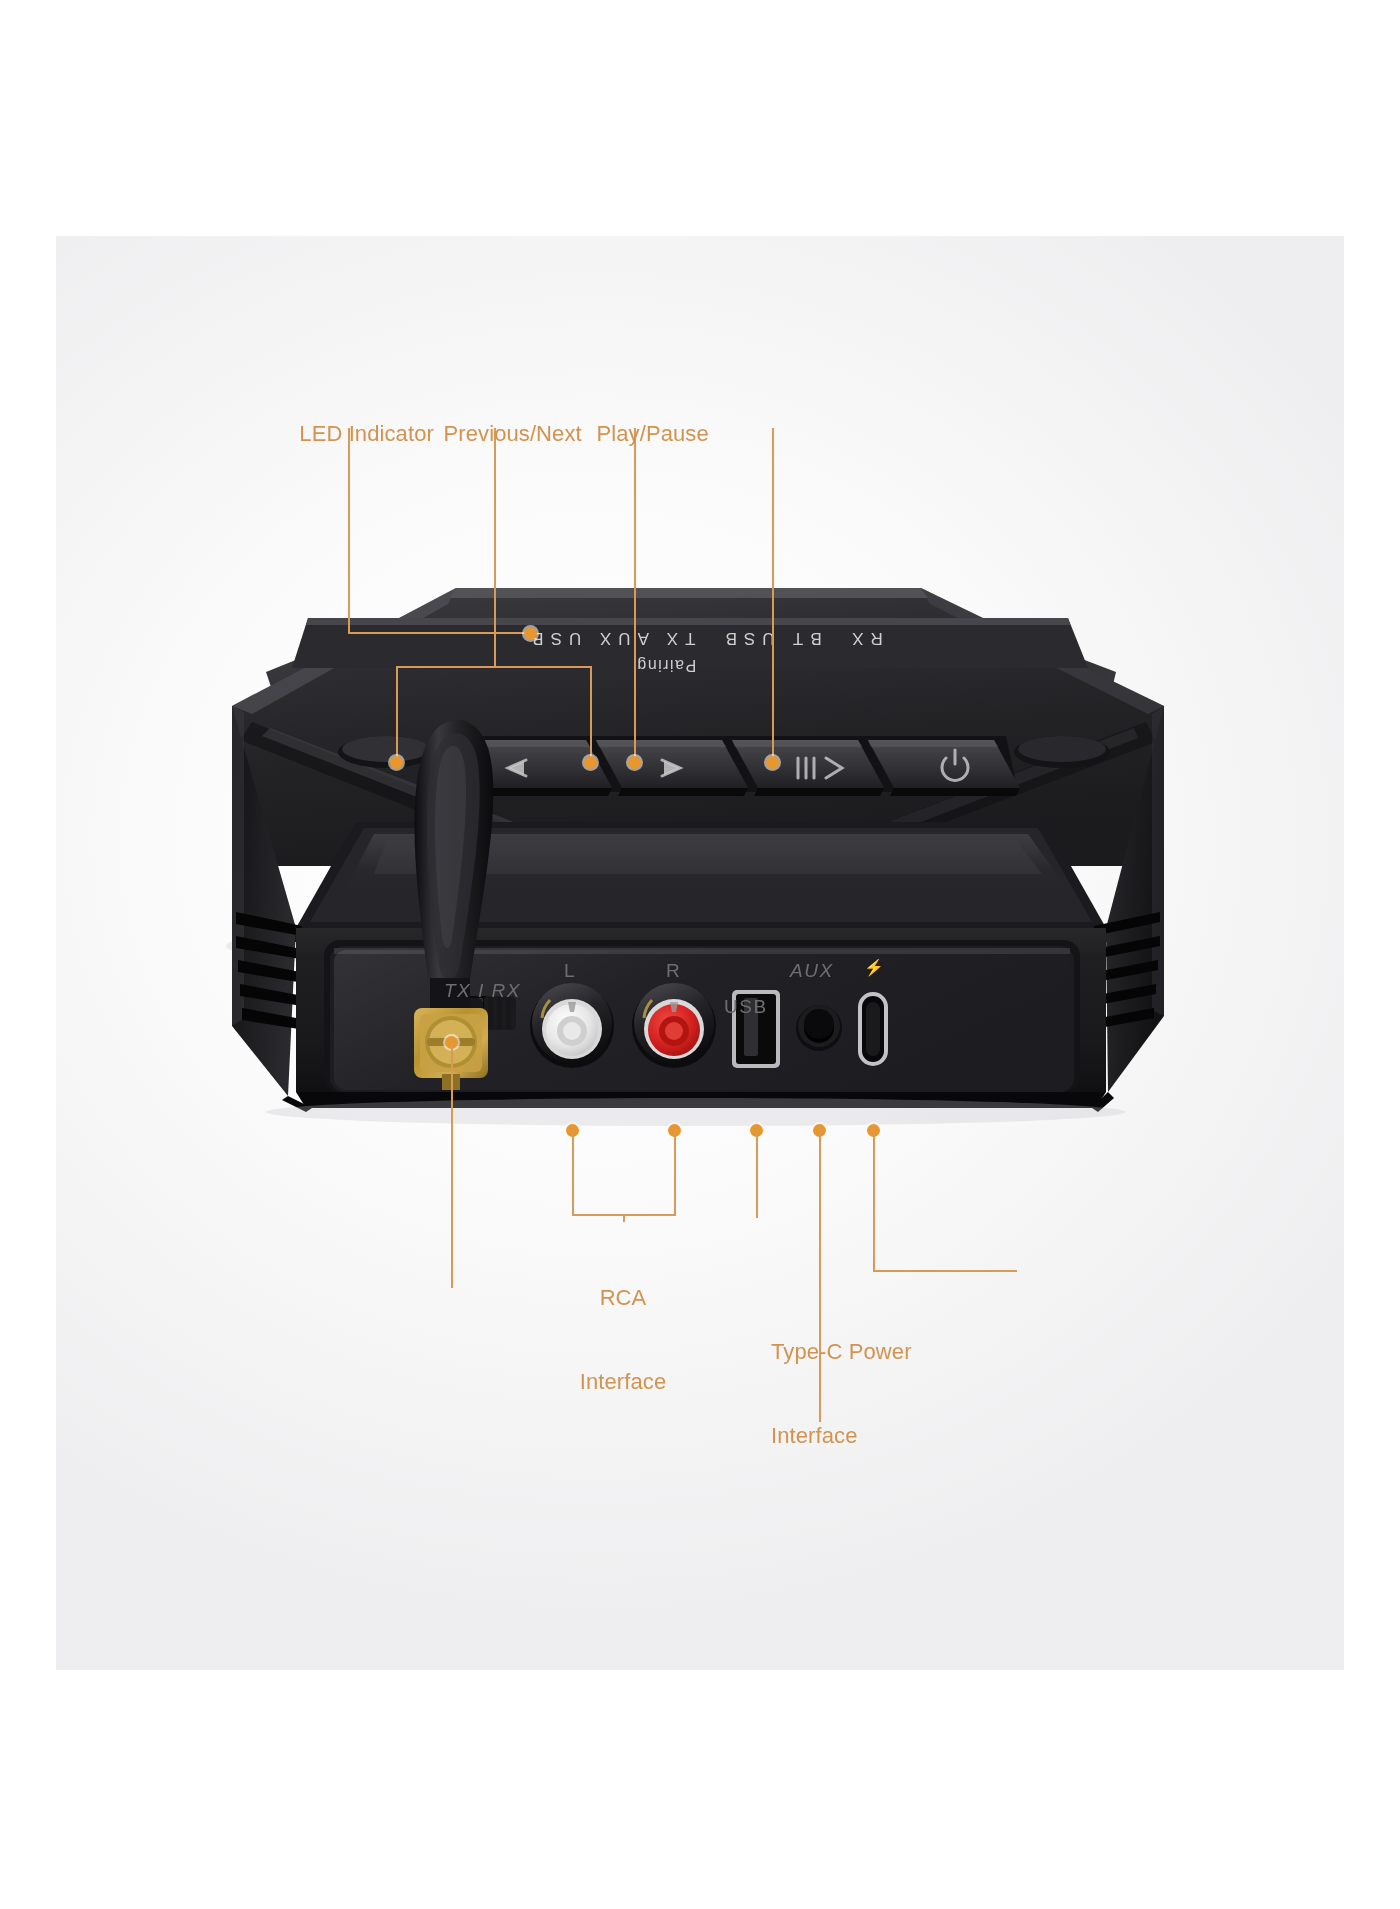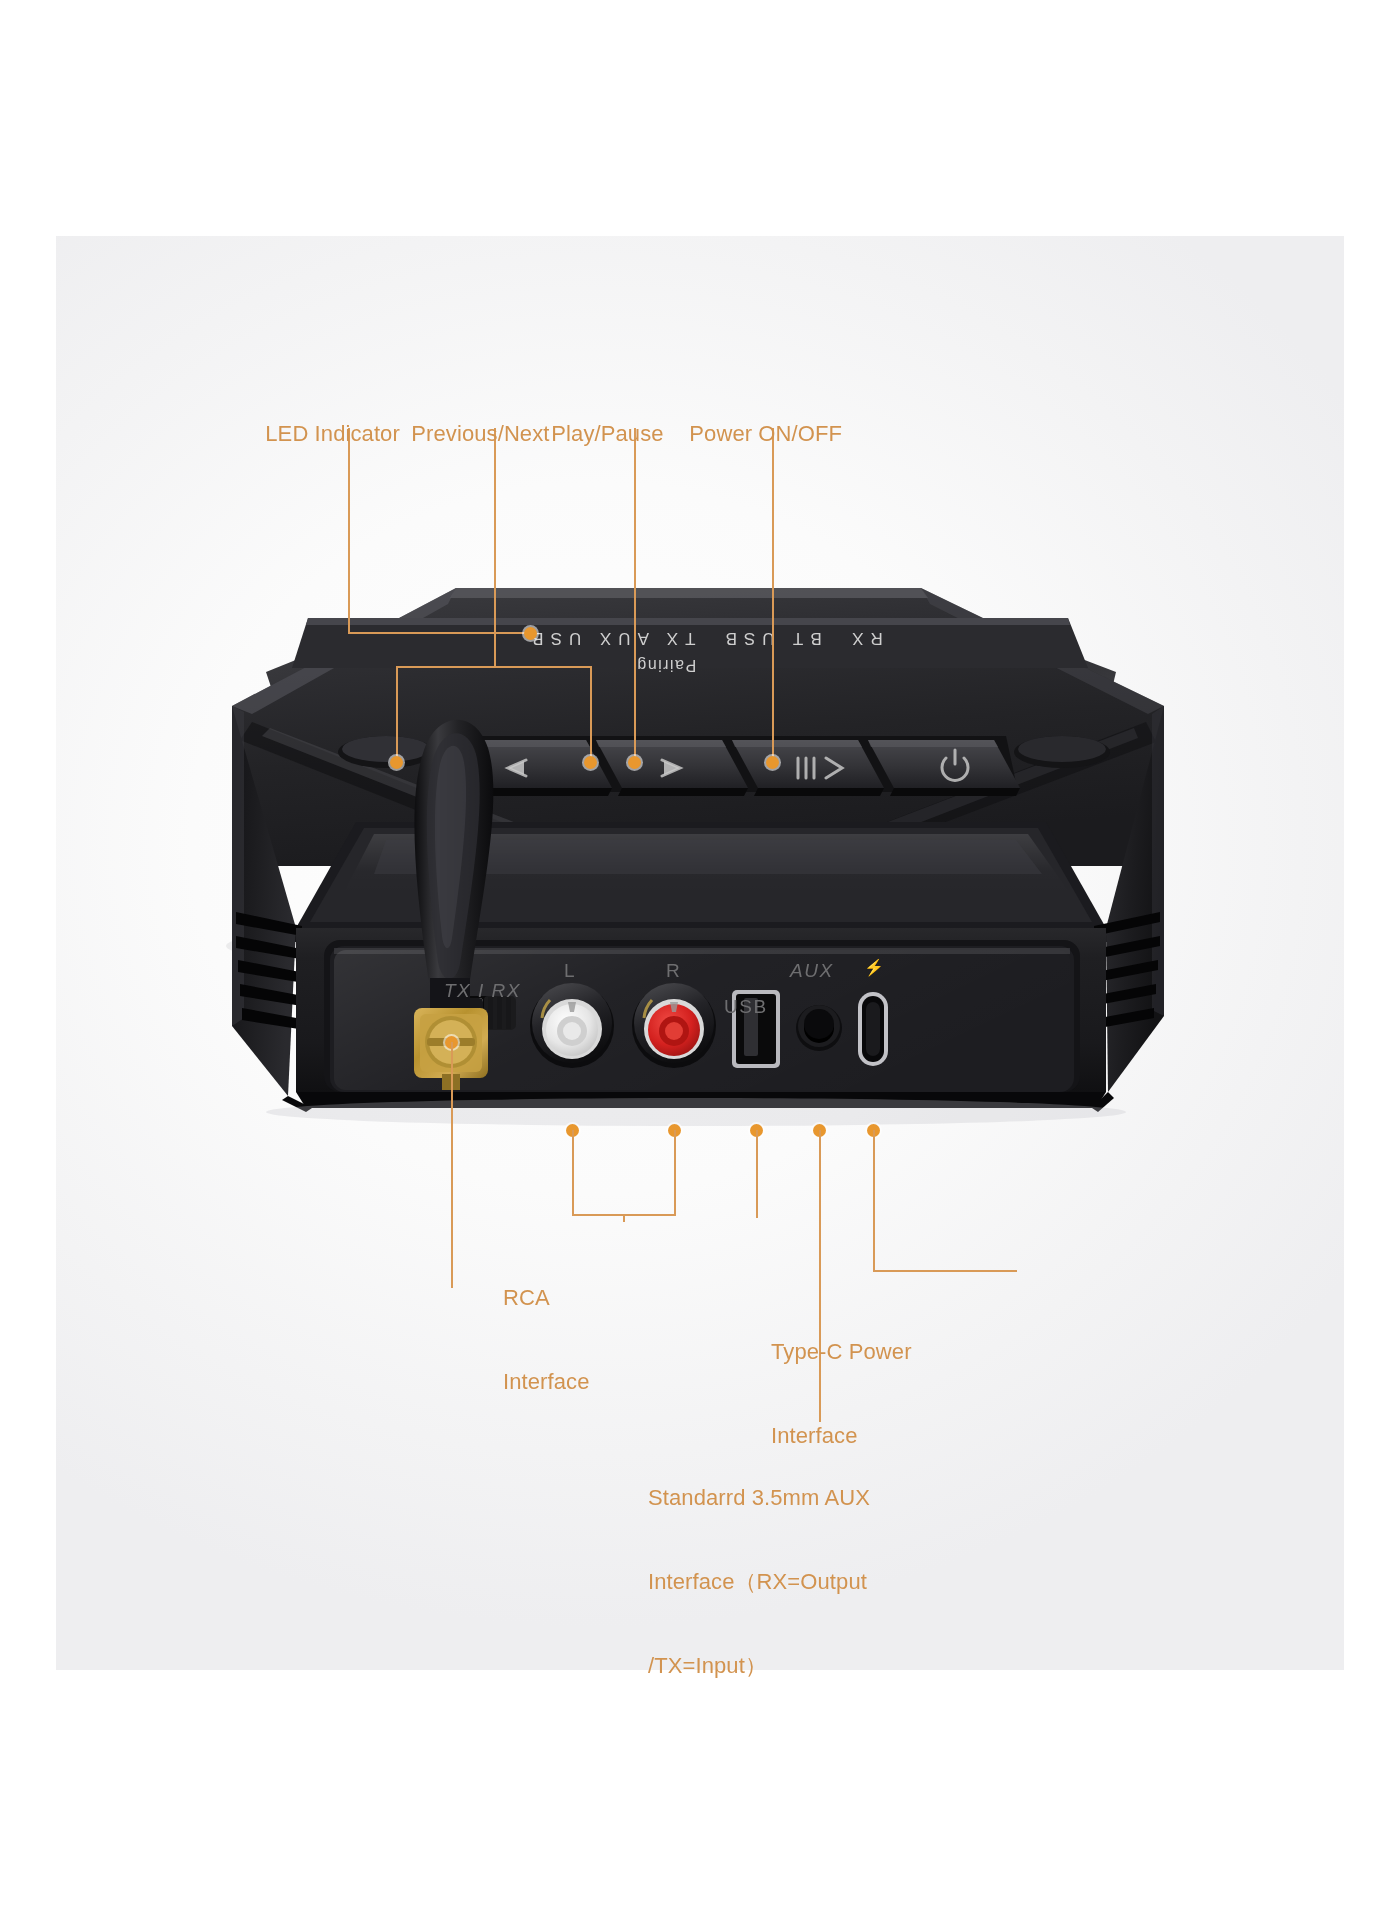--- a/index.html
+++ b/index.html
@@ -21,21 +21,21 @@
       radial-gradient(ellipse 70% 55% at 42% 42%, #ffffff 0%, #fbfbfb 45%, #f3f3f4 78%, #eeeef0 100%);
   }
   .lbl{
     position:absolute;
     color:#d2934f;
     font-size:22px;
     line-height:28px;
     white-space:pre;
     letter-spacing:.1px;
   }
-  .lbl.c{text-align:left;}
+  .lbl.c{text-align:center;}
   .lbl.l{text-align:left;}
 
   
   .ln{position:absolute;background:#d99a57;}
   .vln{width:2px;}
   .hln{height:2px;}
   .dot{
     position:absolute;width:13px;height:13px;border-radius:50%;
     background:#e8972e;box-shadow:0 0 0 2px rgba(255,255,255,.55);
   }
@@ -359,36 +359,28 @@
     </div>
 
     <div class="lbl c" style="left:458px;top:156px;width:240px;">
       <span>Play/Pause</span>
     </div>
 
     <div class="lbl c" style="left:318px;top:156px;width:240px;">
       <span>Previous/Next</span>
     </div>
 
-    <div class="lbl c" style="left:596px;top:156px;width:240px;">
-      <span>Power ON/OFF</span>
-    </div>
 
 
     <div class="lbl c" style="left:447px;top:992px;width:240px;">
       <div>RCA</div>
       <div>Interface</div>
     </div>
 
 
     <div class="lbl l" style="left:715px;top:1046px;width:260px;">
       <div>Type-C Power</div>
       <div>Interface</div>
     </div>
 
-    <div class="lbl c" style="left:592px;top:1192px;width:340px;">
-      <div>Standarrd 3.5mm AUX</div>
-      <div>Interface（RX=Output</div>
-      <div>/TX=Input）</div>
-    </div>
 
   </div>
 </div>
 
 </body></html>

